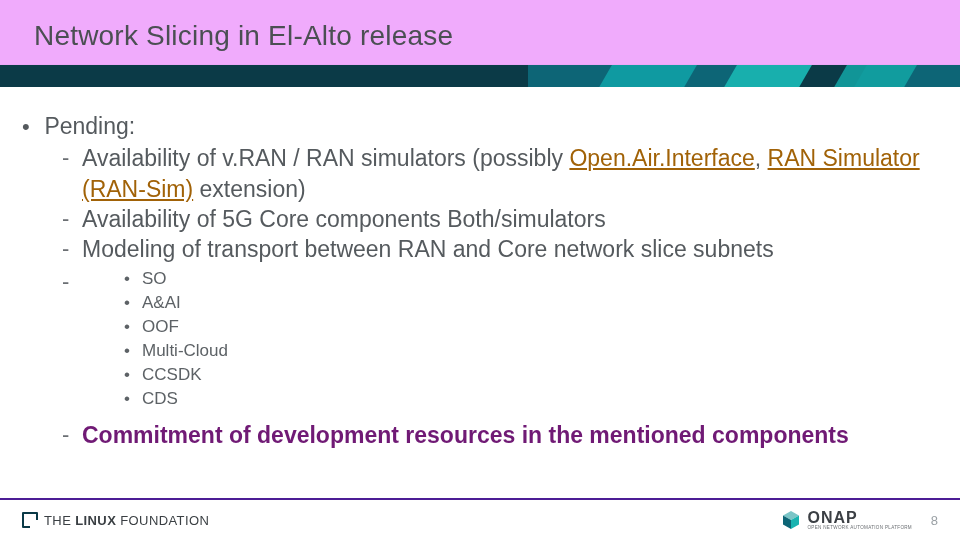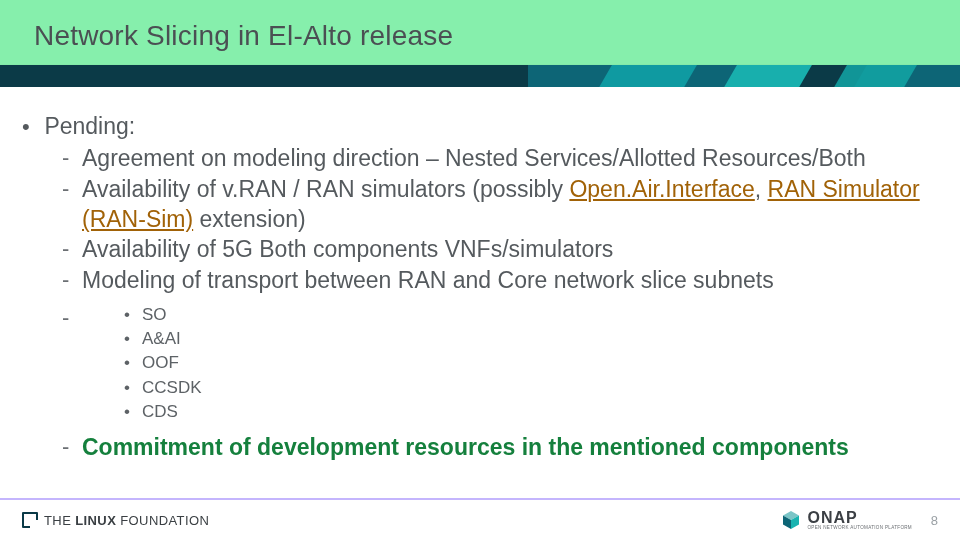--- a/index.html
+++ b/index.html
@@ -17,21 +17,21 @@
     position: relative;
     width: 960px;
     height: 540px;
     box-sizing: border-box;
   }
 
   
   .header {
     position: relative;
     height: 64px;
-    background: #86efac;
+    background: #f0abfc;
     border-bottom: 1px solid rgba(0,0,0,.02);
   }
   .header-title {
     position: absolute;
     left: 34px;
     top: 20px;
     font-size: 28px;
     color: #4b4f53;
     letter-spacing: .2px;
   }
@@ -87,21 +87,21 @@
     position: absolute;
     left: 0;
     top: 0;
     color: #6b6f73;
     font-size: 22px;
   }
   .lvl2 > li.last-row { margin-top: 8px; }
 
   .lvl3 {
     margin-left: 42px;
-    margin-top: 8px;
+    margin-top: 2px;
     margin-bottom: 6px;
     font-size: 17px;
     line-height: 1.42;
     color: #5d6266;
   }
   .lvl3 > li {
     position: relative;
     padding-left: 18px;
   }
   .lvl3 > li::before {
@@ -111,28 +111,28 @@
     top: 0;
     font-size: 17px;
     color: #5d6266;
   }
 
   a.u {
     color: #a16207;
     text-decoration: underline;
   }
 
-  .bold { font-weight: 700; color: #15803d; }
+  .bold { font-weight: 700; color: #701a75; }
 
   
   .footer {
     position: absolute;
     left: 0; right: 0; bottom: 0;
     height: 42px;
-    border-top: 2px solid #c4b5fd;
+    border-top: 2px solid #4c1d95;
     background: #ffffff;
     display: flex;
     align-items: center;
     justify-content: space-between;
     padding: 0 22px 0 22px;
     box-sizing: border-box;
     gap: 36px;
   }
 
   .lf-logo {
@@ -209,37 +209,35 @@
     <div class="shard s6"></div>
   </div>
 
   <div class="content">
     <ul class="lvl1">
       <li>
         <span>Pending:</span>
 
         <ul class="lvl2">
           <li>
-            <span>Agreement on modeling direction – Nested Services/Allotted Resources/Both</span>
-          </li>
-          <li>
             <span>Availability of v.RAN / RAN simulators (possibly </span><a class="u" href="#">Open.Air.Interface</a><span>, </span><a class="u" href="#">RAN Simulator (RAN-Sim)</a><span> extension)</span>
           </li>
           <li>
-            <span>Availability of 5G Both components VNFs/simulators</span>
+            <span>Availability of 5G Core components Both/simulators</span>
           </li>
           <li>
             <span>Modeling of transport between RAN and Core network slice subnets</span>
           </li>
           <li>
 
             <ul class="lvl3">
               <li><span>SO</span></li>
               <li><span>A&amp;AI</span></li>
               <li><span>OOF</span></li>
+              <li><span>Multi-Cloud</span></li>
               <li><span>CCSDK</span></li>
               <li><span>CDS</span></li>
             </ul>
           </li>
 
           <li class="last-row">
             <span class="bold">Commitment of development resources in the mentioned components</span>
           </li>
         </ul>
       </li>

